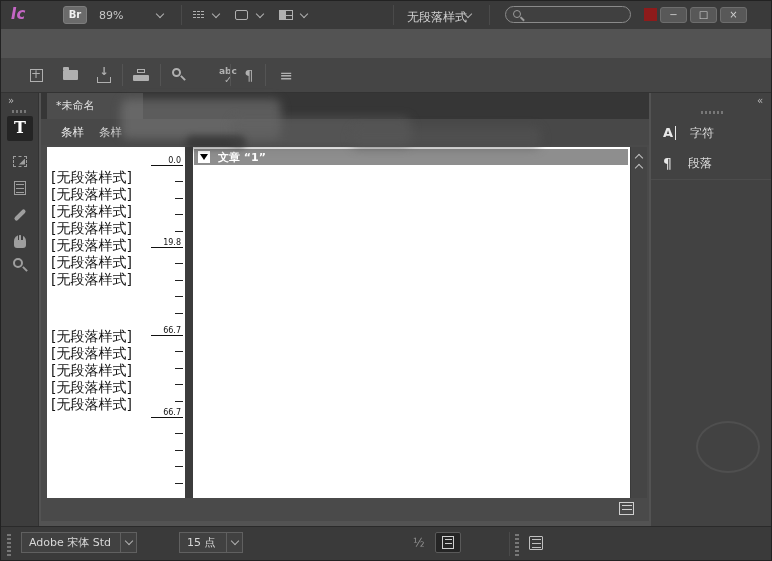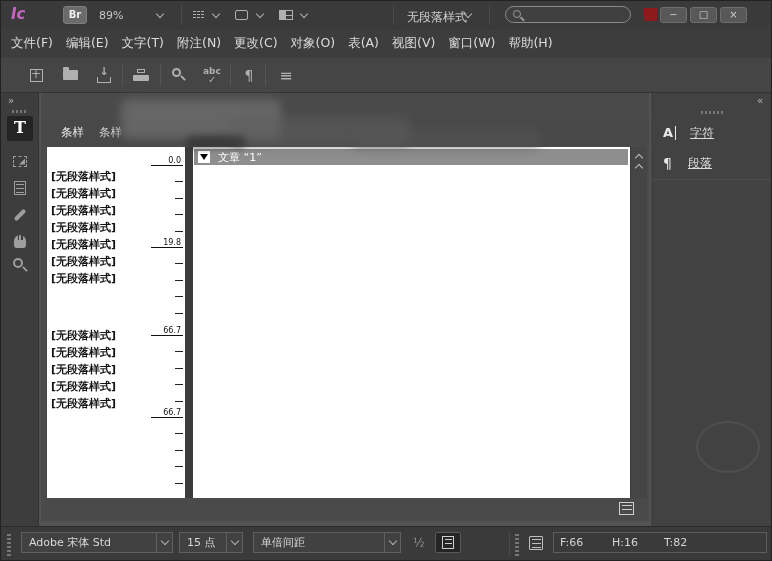--- a/index.html
+++ b/index.html
@@ -70,38 +70,38 @@
   .tool-zoom .lens{position:absolute;left:1px;top:1px;width:10px;height:10px;border:2px solid #9e9e9e;border-radius:50%;}
   .tool-zoom .tail{position:absolute;left:10px;top:11px;width:6px;height:2px;background:#9e9e9e;transform:rotate(45deg);}
 
   
   #docwin{left:40px;top:92px;width:608px;height:428px;background:#4a4a4a;}
   .tabbar{left:0;top:0;width:608px;height:26px;background:#363636;}
   .doctab{left:6px;top:0;width:96px;height:26px;background:#4d4d4d;color:#e2e2e2;font-size:11px;line-height:26px;padding-left:9px;}
   .viewtabs{left:0;top:26px;width:608px;height:26px;background:#484848;}
   .vtab{top:0;height:26px;line-height:26px;font-size:11.5px;position:absolute;}
   .stylecol{left:6px;top:54px;width:138px;height:351px;background:#fff;}
-  .style-row{position:absolute;left:4px;font-size:11px;color:#141414;white-space:nowrap;font-weight:bold;}
+  .style-row{position:absolute;left:4px;font-size:14px;color:#141414;white-space:nowrap;}
   .ruler-major{position:absolute;right:2px;width:32px;border-top:1px solid #111;}
   .ruler-label{position:absolute;right:2px;top:-10px;font-size:8px;color:#111;}
   .ruler-minor{position:absolute;right:2px;width:8px;border-top:1px solid #222;}
   .coldiv{left:144px;top:54px;width:8px;height:351px;background:#3c3c3c;}
   .storyarea{left:152px;top:54px;width:437px;height:351px;background:#fff;}
   .storyhdr{left:1px;top:2px;width:434px;height:16px;background:#8e8e8e;display:flex;align-items:center;position:absolute;}
   .tri-box{width:12px;height:12px;background:#fff;margin-left:4px;display:flex;align-items:center;justify-content:center;}
   .tri{width:0;height:0;border-left:4px solid transparent;border-right:4px solid transparent;border-top:6px solid #000;}
-  .storyttl{color:#fff;font-size:11px;font-weight:normal;margin-left:8px;}
+  .storyttl{color:#fff;font-size:11px;font-weight:bold;margin-left:8px;}
   .vscroll{left:589px;top:54px;width:17px;height:351px;background:#454545;border-left:1px solid #3a3a3a;}
   .chev-up{width:6px;height:6px;border-left:1.5px solid #c0c0c0;border-top:1.5px solid #c0c0c0;transform:rotate(45deg);position:absolute;left:5px;}
   .pg-ico{left:578px;top:409px;width:15px;height:13px;border:1.5px solid #cfcfcf;background:repeating-linear-gradient(180deg,transparent 0 2px,#cfcfcf 2px 3px,transparent 3px 4px);background-clip:content-box;padding:1.5px;}
 
   
   #dock{left:650px;top:92px;width:122px;height:433px;background:#424242;}
   .dock-item{position:absolute;left:0;width:122px;height:28px;display:flex;align-items:center;}
-  .dock-label{color:#dcdcdc;font-size:12px;text-decoration:underline;}
+  .dock-label{color:#dcdcdc;font-size:12px;}
   .charA{color:#e8e8e8;font-size:13px;font-weight:bold;border-right:1.5px solid #e8e8e8;padding-right:2px;line-height:14px;}
   .watermark{left:45px;top:328px;width:64px;height:52px;border:2px solid rgba(255,255,255,0.07);border-radius:50%;}
 
   
   #statusbar{left:0;top:525px;width:772px;height:36px;background:#3a3a3a;border-top:1px solid #2a2a2a;}
   .grip-v{width:4px;background:repeating-linear-gradient(180deg,#777 0 2px,transparent 2px 4px);}
   .sel{top:5px;height:21px;background:#414141;border:1px solid #606060;position:absolute;}
   .sel .lbl{position:absolute;left:7px;top:0;bottom:0;line-height:19px;font-size:11px;color:#d8d8d8;white-space:nowrap;}
   .sel .cbx{position:absolute;right:0;top:0;bottom:0;width:16px;border-left:1px solid #606060;display:flex;align-items:center;justify-content:center;}
   .half{color:#8f8f8f;font-size:12px;}
@@ -154,32 +154,20 @@
       <span class="abs mag" style="left:7px;top:3px;"></span>
       <span class="abs mag-tail" style="left:14px;top:11px;"></span>
     </div>
 
     <div class="abs red-box"></div>
     <div class="abs winbtn" style="left:659px;">−</div>
     <div class="abs winbtn" style="left:689px;">□</div>
     <div class="abs winbtn" style="left:719px;">×</div>
   </div>
 
-  <div id="menubar">
-      <span class="menu-item">文件(F)</span>
-      <span class="menu-item">编辑(E)</span>
-      <span class="menu-item">文字(T)</span>
-      <span class="menu-item">附注(N)</span>
-      <span class="menu-item">更改(C)</span>
-      <span class="menu-item">对象(O)</span>
-      <span class="menu-item">表(A)</span>
-      <span class="menu-item">视图(V)</span>
-      <span class="menu-item">窗口(W)</span>
-      <span class="menu-item">帮助(H)</span>
-    </div>
 
   <div id="toolbar" class="abs">
     <div class="tbtn" style="left:22px;">
       <span class="ico-new">+</span>
     </div>
     <div class="tbtn" style="left:56px;">
       <span class="ico-folder"></span>
     </div>
     <div class="tbtn" style="left:90px;">
       <span class="ico-save">
@@ -194,21 +182,21 @@
           <span class="pbody"></span>
         </span>
     </div>
     <div class="abs tsep" style="left:159px;"></div>
     <div class="tbtn" style="left:165px;">
       <span class="ico-mag">
           <span class="lens"></span>
           <span class="tail"></span>
         </span>
     </div>
-    <div class="tbtn" style="left:198px;">
+    <div class="tbtn" style="left:214px;">
       <span class="ico-spell">
         <span class="abc">abc</span>
           <span class="chk">✓</span>
       </span>
     </div>
     <div class="abs tsep" style="left:229px;"></div>
     <div class="tbtn" style="left:235px;">
       <span class="glyph-ico">¶</span>
     </div>
     <div class="abs tsep" style="left:264px;"></div>
@@ -238,20 +226,23 @@
       </div>
     <div class="tool" style="top:160px;">
         <span class="tool-zoom">
           <span class="lens"></span>
           <span class="tail"></span>
         </span>
       </div>
   </div>
 
   <div id="docwin" class="abs">
+    <div class="abs tabbar">
+      <div class="abs doctab">*未命名</div>
+    </div>
     <div class="abs viewtabs">
       <span class="vtab" style="left:20px;color:#ececec;">条样</span>
       <span class="vtab" style="left:58px;color:#cfcfcf;">条样</span>
     </div>
 
     <div class="abs stylecol">
         <div class="style-row" style="top: 22px;">[无段落样式]</div>
         <div class="style-row" style="top: 39px;">[无段落样式]</div>
         <div class="style-row" style="top: 56px;">[无段落样式]</div>
         <div class="style-row" style="top: 73px;">[无段落样式]</div>
@@ -323,59 +314,48 @@
       <span style="margin-left:12px;color:#e8e8e8;font-size:14px;">¶</span>
       <span class="dock-label" style="margin-left:16px;">段落</span>
     </div>
     <div class="abs" style="left:0;top:86px;width:122px;border-top:1px solid #4c4c4c;"></div>
     <div class="abs watermark"></div>
   </div>
 
   <div id="statusbar" class="abs">
     <div class="abs grip-v" style="left:6px;top:7px;height:22px;"></div>
 
-    <div class="sel" style="left:20px;width:152px;">
+    <div class="sel" style="left:20px;width:116px;">
       <span class="lbl">Adobe 宋体 Std</span>
       <span class="cbx">
           <span class="chev" style="margin-top:-3px;"></span>
         </span>
     </div>
     <div class="sel" style="left:178px;width:64px;">
       <span class="lbl">15 点</span>
       <span class="cbx">
           <span class="chev" style="margin-top:-3px;"></span>
         </span>
     </div>
-    <div class="sel" style="left:252px;width:148px;">
-      <span class="lbl">单倍间距</span>
-      <span class="cbx">
-          <span class="chev" style="margin-top:-3px;"></span>
-        </span>
-    </div>
 
     <span class="abs half" style="left:412px;top:9px;">½</span>
     <div class="abs galleybtn" style="left:434px;">
       <span class="lines-ico"></span>
     </div>
     <div class="abs" style="left:478px;top:12px;">
       <span class="hamb"></span>
     </div>
 
     <div class="abs vsep" style="left:508px;top:5px;height:24px;"></div>
     <div class="abs grip-v" style="left:514px;top:7px;height:22px;"></div>
 
     <div class="abs" style="left:528px;top:9px;">
       <span class="lines-ico2" style="display:block;"></span>
     </div>
 
-    <div class="countbox">
-        <span class="count-cell" style="left: 6px;">F:66</span>
-        <span class="count-cell" style="left: 58px;">H:16</span>
-        <span class="count-cell" style="left: 110px;">T:82</span>
-      </div>
   </div>
 
   <div class="smudge" style="left:120px;top:98px;width:160px;height:40px;background:rgba(130,130,130,0.5);"></div>
   <div class="smudge" style="left:230px;top:116px;width:180px;height:30px;background:rgba(95,95,95,0.55);"></div>
   <div class="smudge" style="left:350px;top:126px;width:190px;height:22px;background:rgba(85,85,85,0.5);"></div>
   <div class="smudge" style="left:185px;top:134px;width:60px;height:14px;background:rgba(40,40,40,0.5);filter:blur(3px);"></div>
 
 </div>
 
 </body></html>

